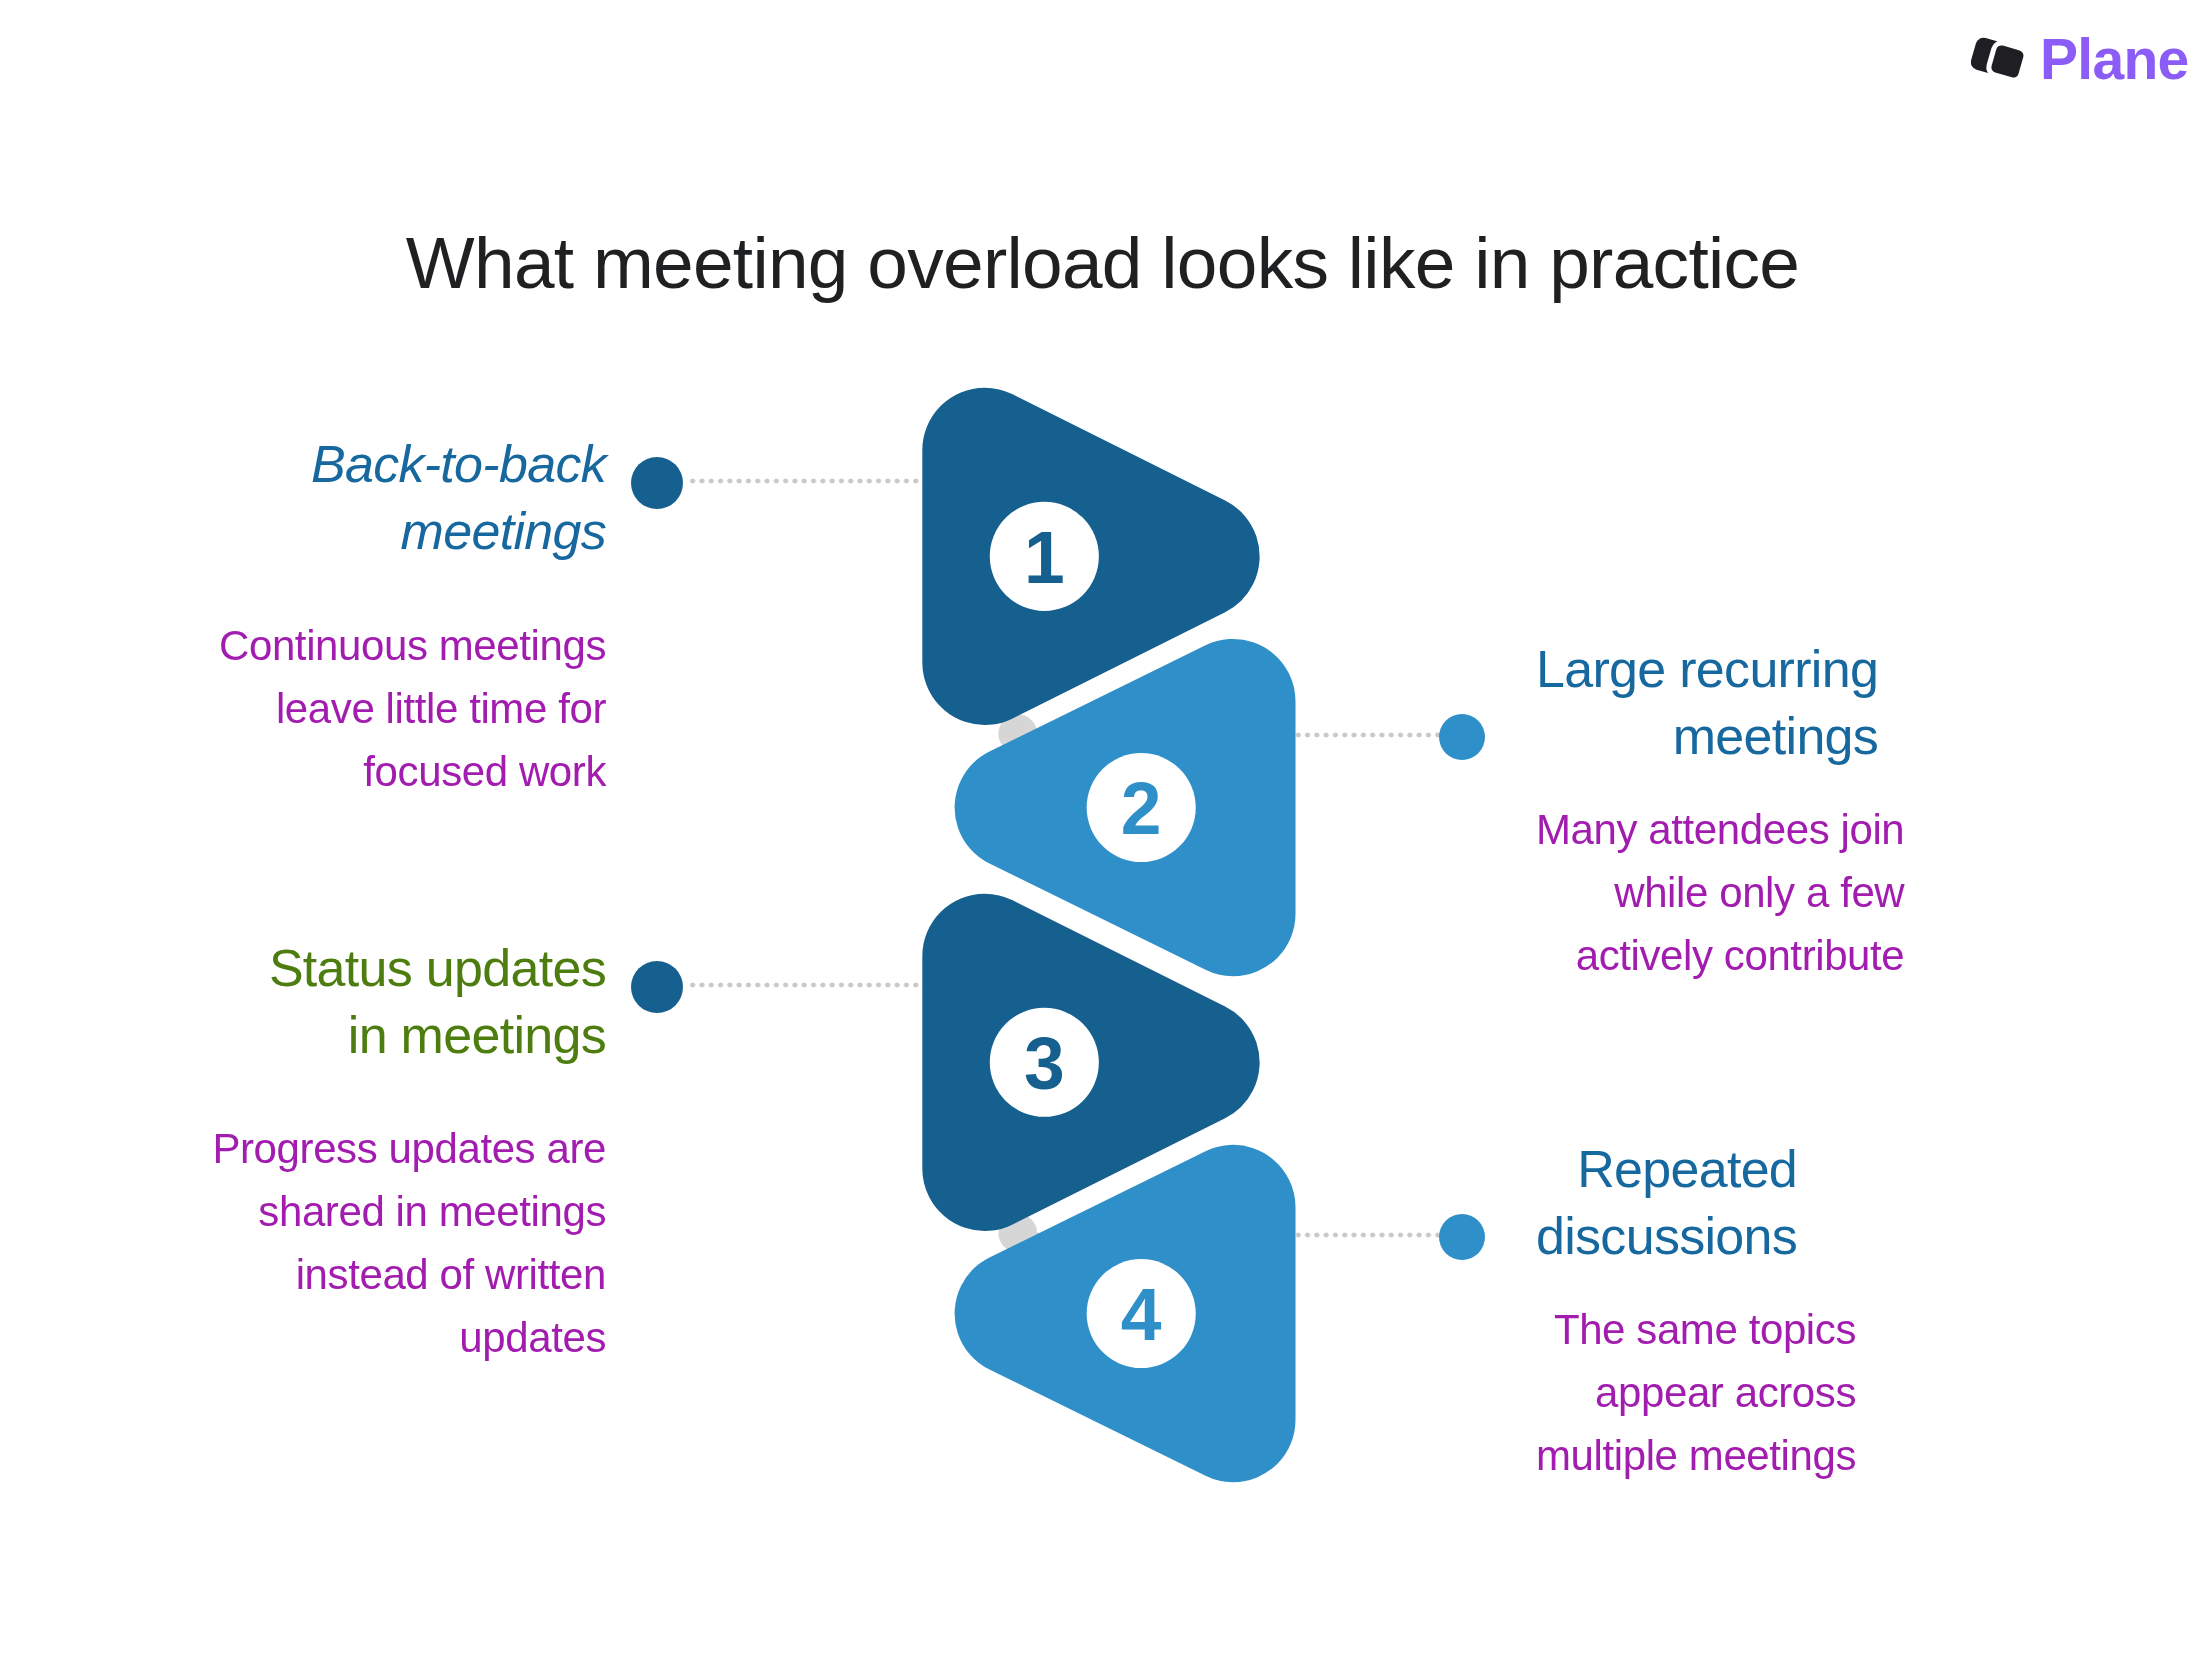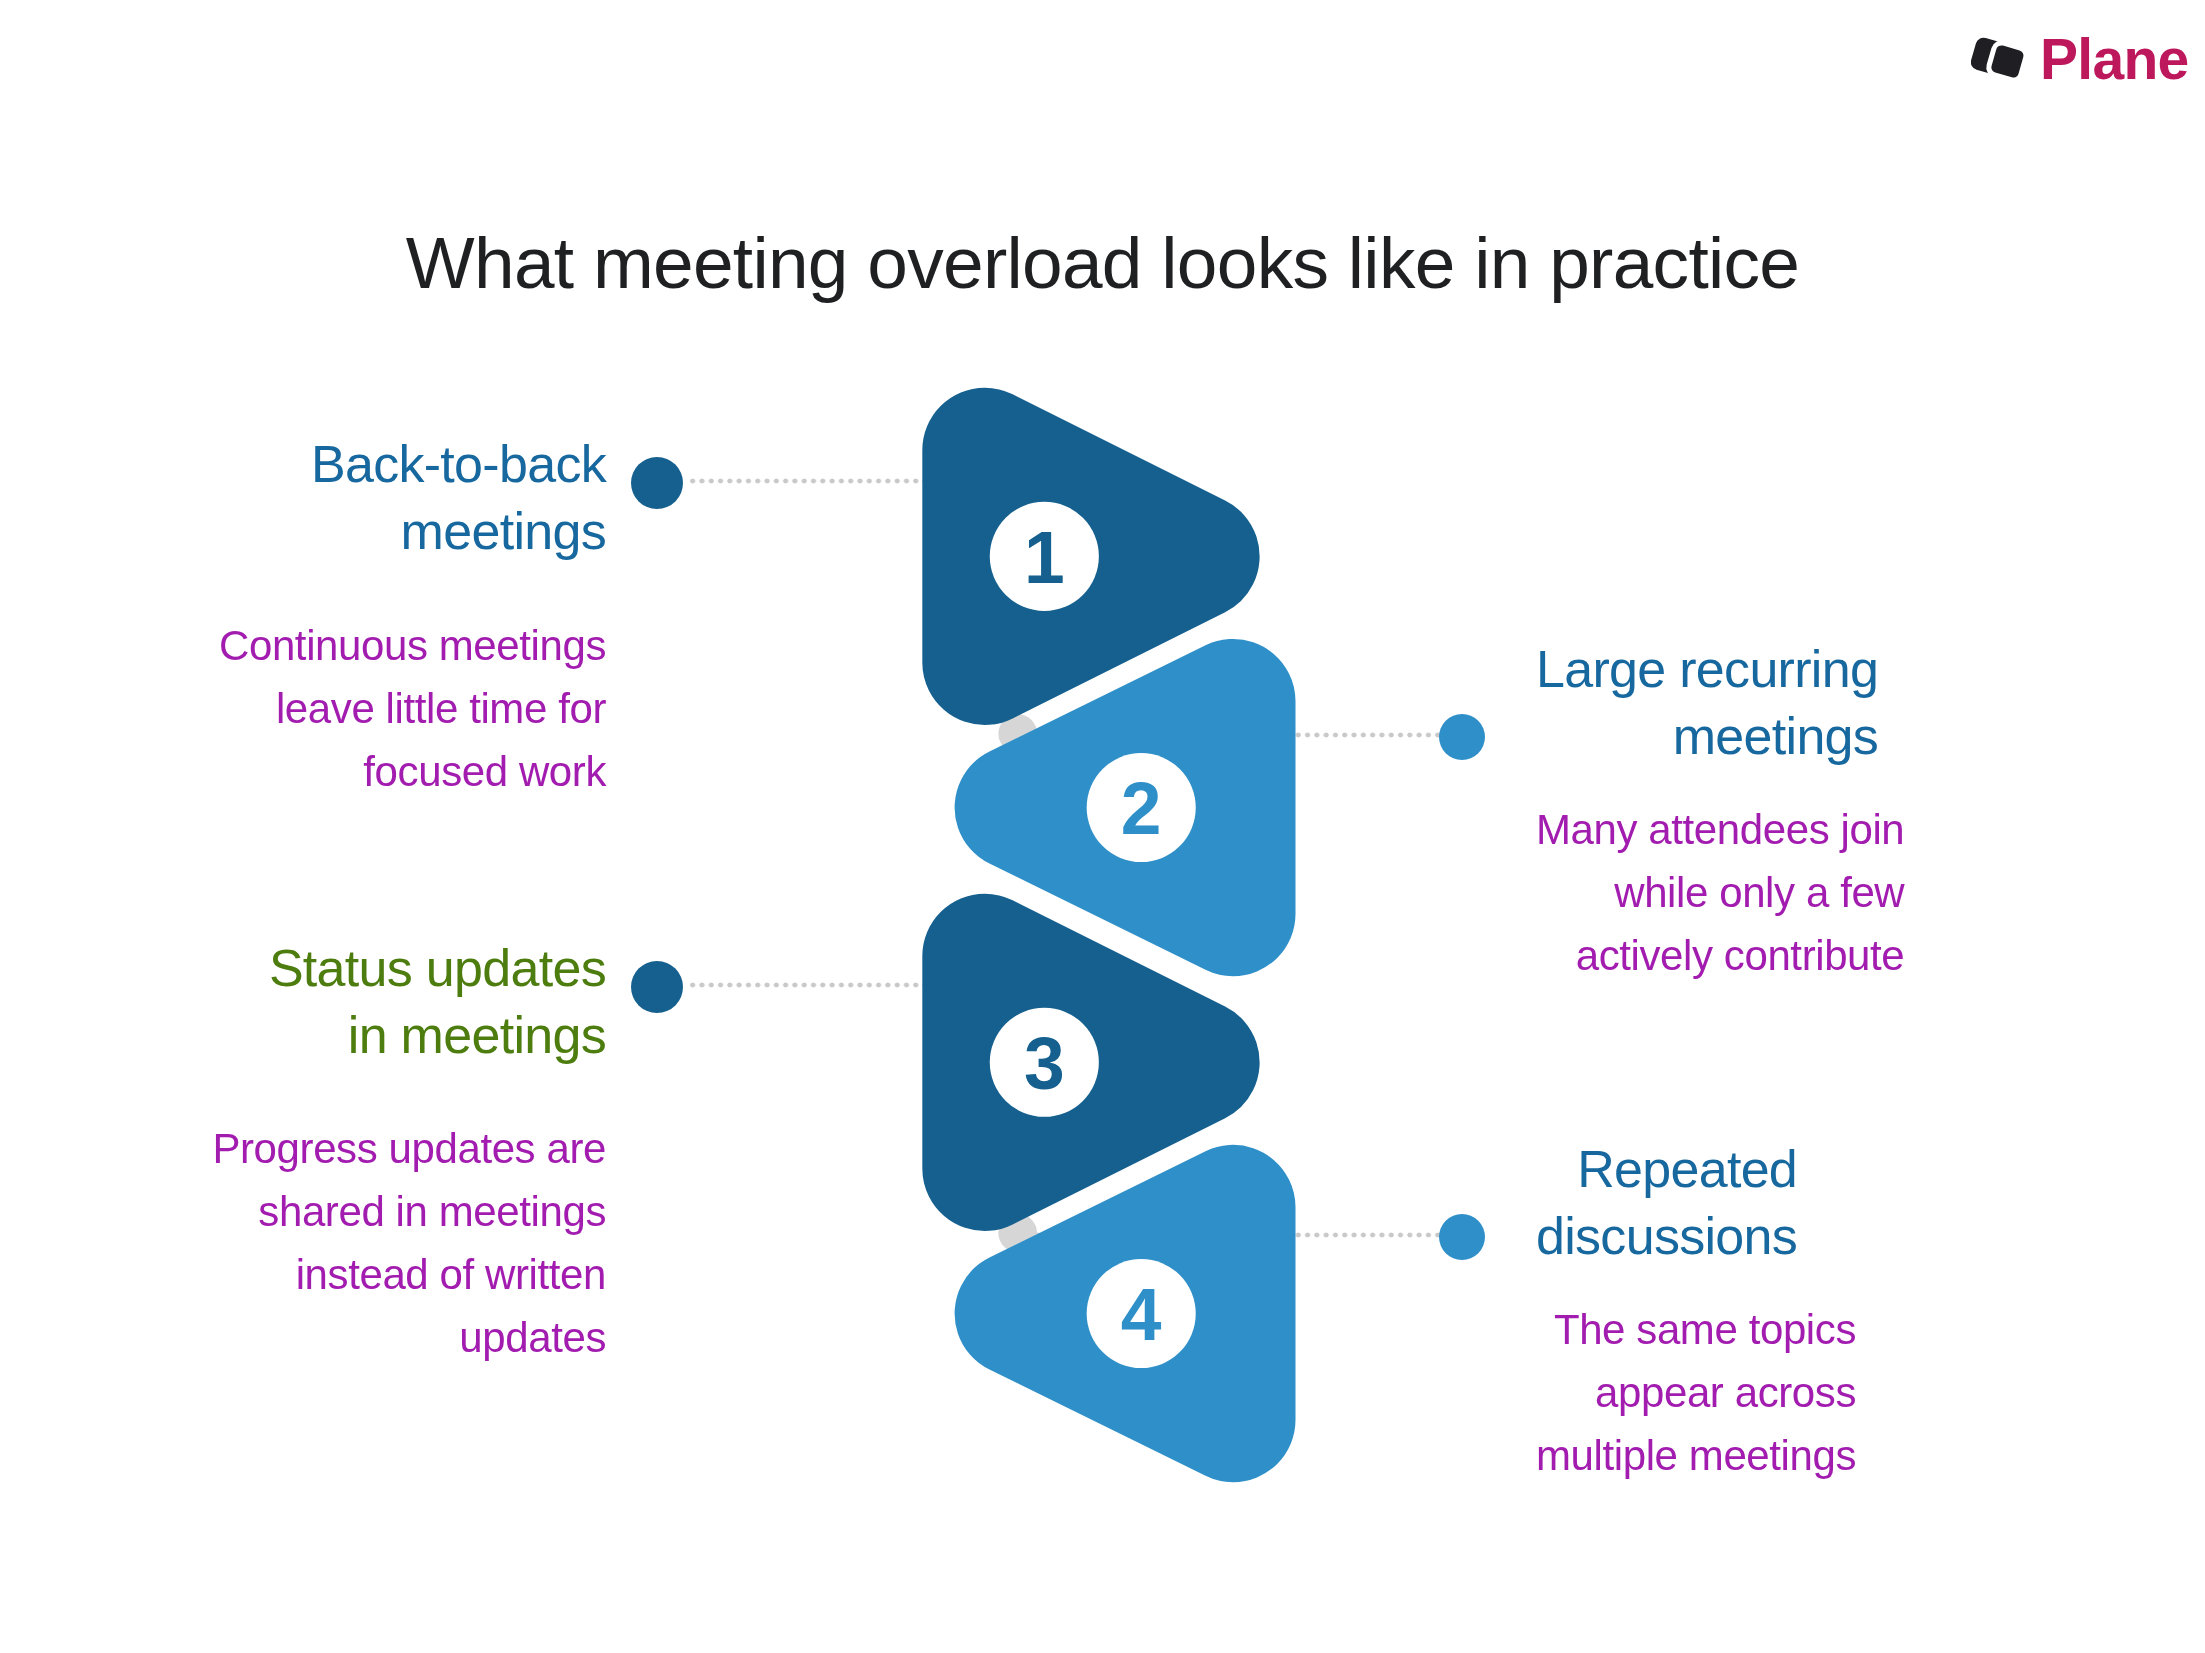--- a/index.html
+++ b/index.html
@@ -72,26 +72,26 @@
 
 <div class="page">
 
   <div class="logo">
     <svg class="logo-icon" viewBox="0 0 82 82">
       <g transform="rotate(16 41 41)">
         <rect x="2" y="18" width="46" height="46" rx="11" fill="#1F1F23"></rect>
         <rect x="28" y="18" width="46" height="46" rx="11" stroke="#ffffff" stroke-width="7" fill="#1F1F23"></rect>
       </g>
     </svg>
-    <div class="logo-word" style="color: #be185d;">Plane</div>
+    <div class="logo-word" style="color: #8b5cf6;">Plane</div>
   </div>
 
   <div class="page-title">What meeting overload looks like in practice</div>
 
-  <div class="lbl lbl-left lbl-title t1" style="color: rgb(23, 104, 159);">Back-to-back
+  <div class="lbl lbl-left lbl-title t1" style="color: rgb(23, 104, 159); font-style: italic;">Back-to-back
 meetings</div>
   <div class="lbl lbl-left lbl-desc d1">Continuous meetings
 leave little time for
 focused work</div>
 
   <div class="lbl lbl-left lbl-title t3" style="color: #4d7c0f;">Status updates
 in meetings</div>
   <div class="lbl lbl-left lbl-desc d3">Progress updates are
 shared in meetings
 instead of written

